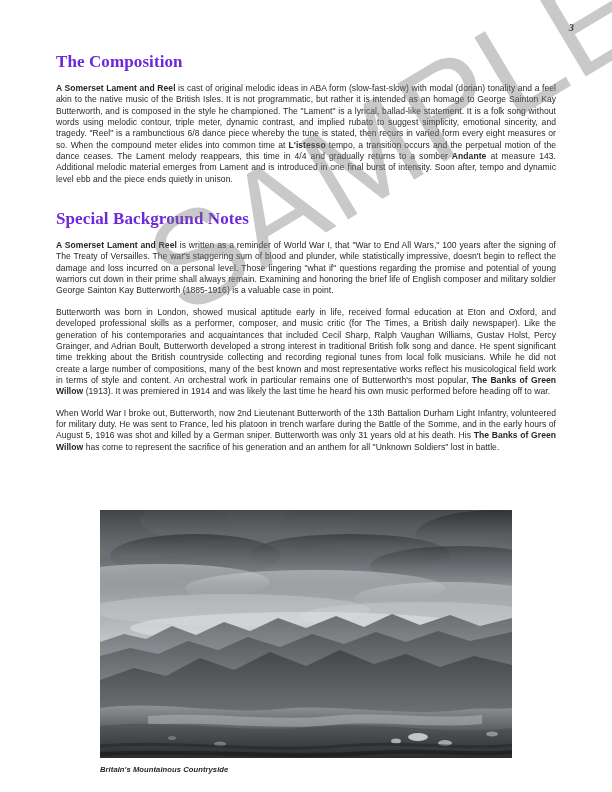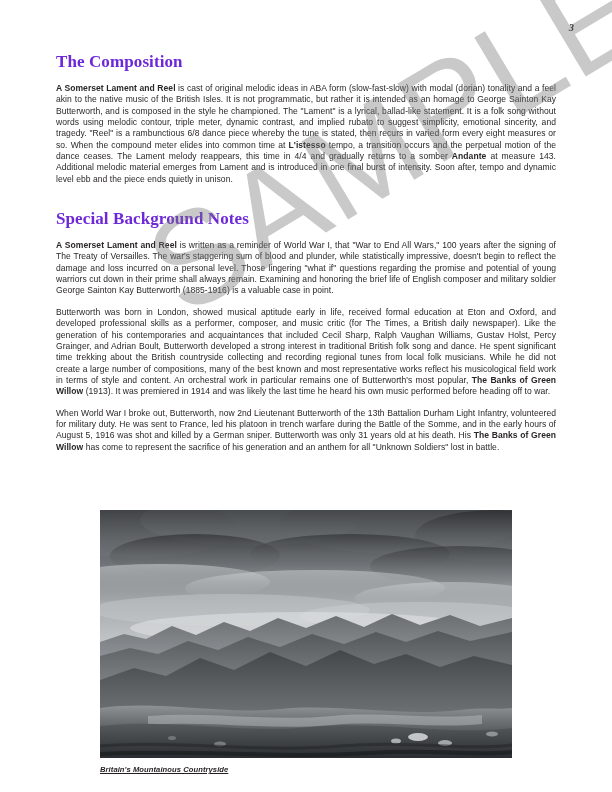--- a/index.html
+++ b/index.html
@@ -102,21 +102,20 @@
   }
   .photo svg { display: block; }
   .caption {
     margin-top: 7px;
     font-family: "Liberation Sans", sans-serif;
     font-weight: bold;
     font-style: italic;
     font-size: 7.6px;
     color: #231f20;
     letter-spacing: 0.01em;
-    text-decoration: underline;
   }
 </style>
 </head>
 <body>
 
 <div id="page">
 
   <div class="page-number">3</div>
 
   <div class="content">

